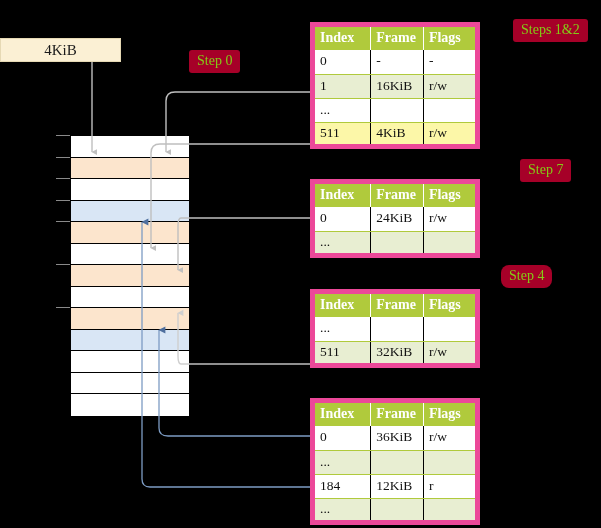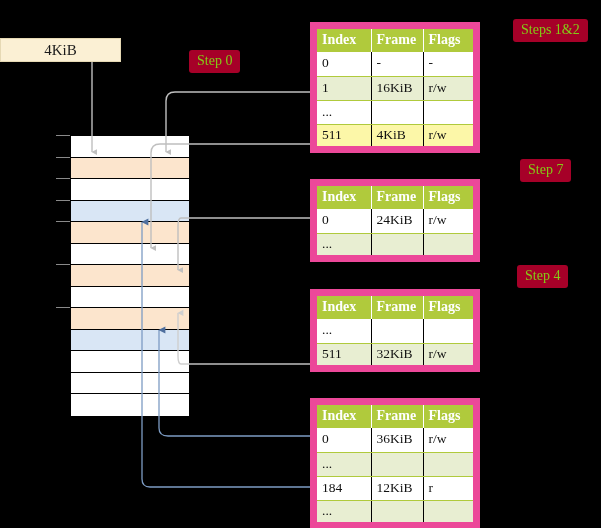--- a/index.html
+++ b/index.html
@@ -73,21 +73,21 @@
 
   
   .ptable {
     position: absolute;
     left: 310px;
     width: 170px;
     border-collapse: collapse;
     background: #86efac;
     font-size: 13.5px;
     color: #111111;
-    border: 7px solid #ec4899;
+    border: 5px solid #ec4899;
   }
   .ptable th {
     background: #b0ca3c;
     color: #ffffff;
     font-weight: bold;
     text-align: left;
     padding: 3px 5px 4px 5px;
     border-right: 1px solid #ffffff;
     font-size: 14px;
   }
@@ -117,21 +117,21 @@
 </style>
 </head>
 <body>
 
 <div id="stage">
 
   <div class="badge" style="left:513px; top:19px;">Steps 1&amp;2</div>
 
   <div class="badge" style="left:520px; top:159px;">Step 7</div>
 
-  <div class="badge" style="left:517px; top:265px;">Step 4</div>
+  <div class="badge" style="left:501px; top:265px;border-radius:8px;">Step 4</div>
 
   <div class="badge" style="left:189px; top:50px;">Step 0</div>
 
   <div id="vaddr-box">
     <span>4KiB</span>
   </div>
 
   <div id="memcol">
       <div class="memrow" style="height: 21.5385px;"></div>
       <div class="memrow orange" style="height: 21.5385px;"></div>

